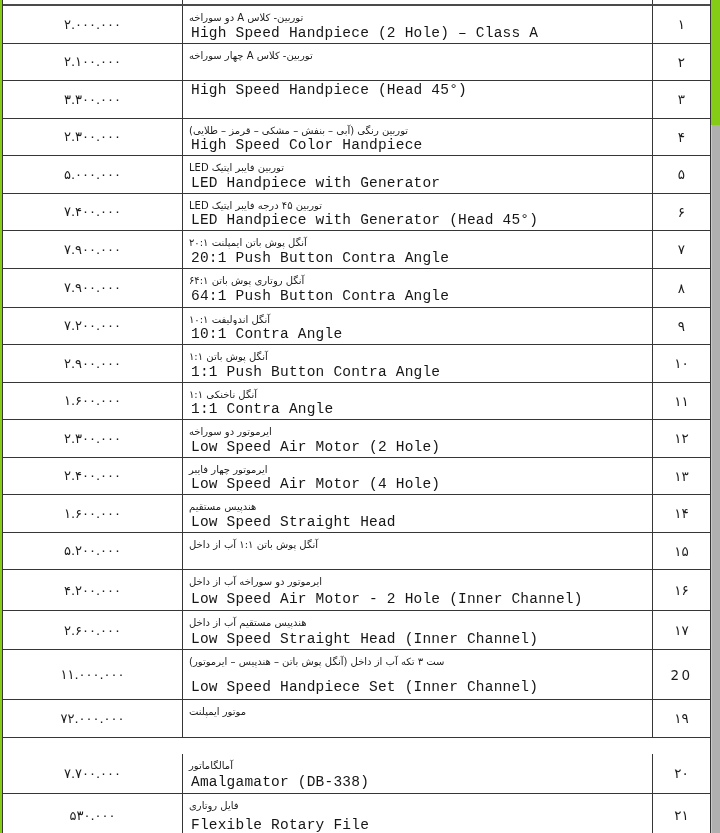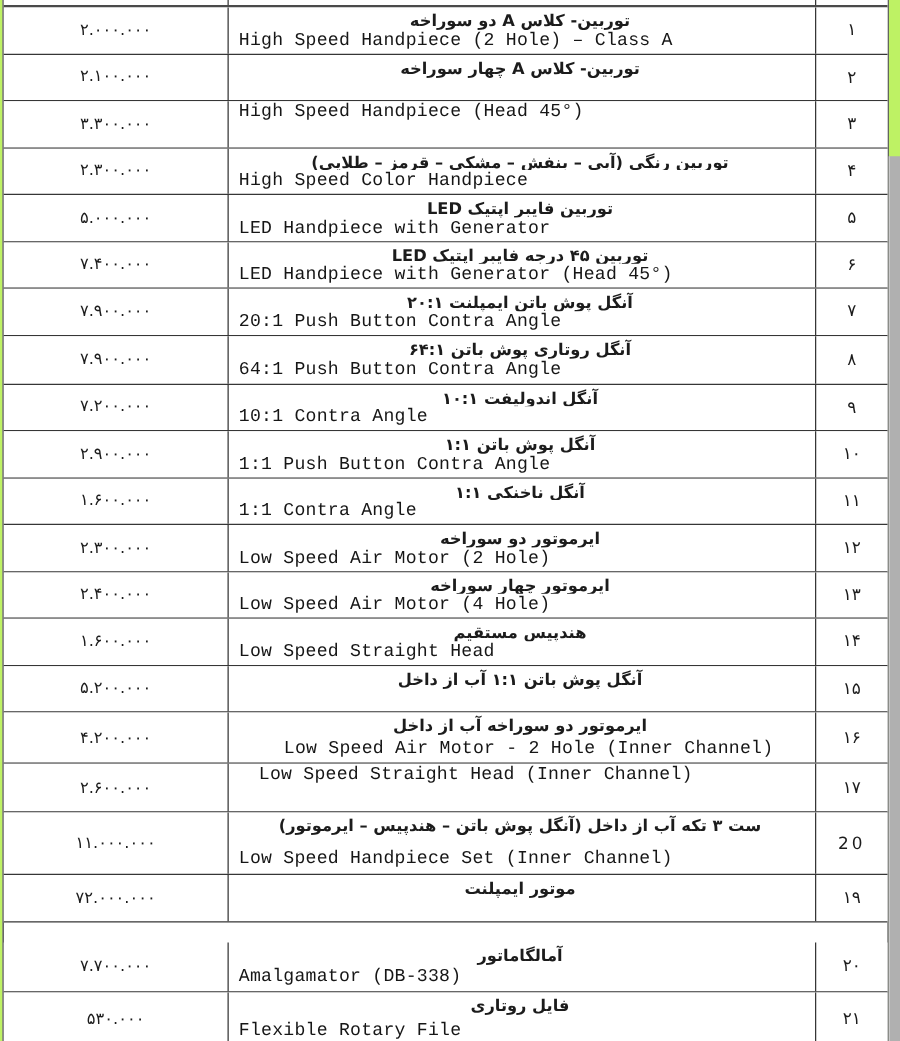--- a/index.html
+++ b/index.html
@@ -1,19 +1,19 @@
 <!DOCTYPE html>
 <html lang="fa"><head>
 <meta charset="utf-8">
 <style>
   * { margin:0; padding:0; box-sizing:border-box; }
   html,body { width:720px; height:833px; overflow:hidden; background:#ffffff; }
   body { font-family:"DejaVu Sans", sans-serif; color:#1a1a1a; position:relative; }
 
-  .page { position:absolute; inset:0; background:#bef264; }
+  .page { position:absolute; inset:0; background:#84cc16; }
 
   .price-table {
     position:absolute; left:2px; top:0; width:709px;
     border-left:1.5px solid #363636; border-right:1.5px solid #363636;
     background:#ffffff;
   }
 
   .t-row { display:flex; border-bottom:1.5px solid #363636; background:#fff; }
 
   
@@ -27,39 +27,39 @@
   .cell-no {
     width:58px; flex:0 0 58px; border-left:1.5px solid #363636;
     display:flex; align-items:center; justify-content:center;
   }
 
   .price {
     font-size:13px; letter-spacing:1.5px; direction:ltr; white-space:nowrap;
     font-family:"DejaVu Sans", sans-serif; color:#1c1c1c;
   }
   .fa {
-    direction:rtl; text-align:center; padding:3px 9px 0 6px;
-    font-size:13px; line-height:17px; white-space:nowrap; overflow:hidden;
-    font-family:"DejaVu Sans", sans-serif; color:#1c1c1c;font-weight:bold;
+    direction:rtl; text-align:left; padding:3px 9px 0 6px;
+    font-size:10px; line-height:17px; white-space:nowrap; overflow:hidden;
+    font-family:"DejaVu Sans", sans-serif; color:#1c1c1c;
   }
   .en {
     direction:ltr; text-align:left; padding:0 6px 3px 8px;
     font-size:14.5px; line-height:18px; white-space:nowrap; overflow:hidden;
     font-family:Liberation Mono, monospace; color:#161616; letter-spacing:0.2px;
   }
   .no {
     font-size:13.5px; letter-spacing:2.5px; direction:ltr;
     font-family:"DejaVu Sans", sans-serif; color:#1c1c1c;
   }
 
   
   .rows .t-row { height:37.5px; }
   .rows .t-row:nth-child(8)  { height:39px; }
-  .rows .t-row:nth-child(16) { height:41px;gap:36px; }
-  .rows .t-row:nth-child(17) { height:39px;gap:16px; }
+  .rows .t-row:nth-child(16) { height:41px; }
+  .rows .t-row:nth-child(17) { height:39px; }
   .rows .t-row:nth-child(18) { height:50px; }
   .rows .t-row:nth-child(20) { height:40px;margin-top:16px; }
   .rows .t-row:nth-child(21) { height:44px; }
 
   .scrollbar-thumb {
     position:absolute; left:711px; top:125px; width:9px; height:708px;
     background:#b0b0b0; border-left:1px solid #c9c9c9;
   }
 </style>
 </head>
@@ -216,21 +216,21 @@
     </div>
     <div class="cell-no">
       <span class="no">۱۲</span>
     </div>
   </div>
         <div class="t-row">
     <div class="cell-price">
       <span class="price">۲.۴۰۰.۰۰۰</span>
     </div>
     <div class="cell-product">
-      <span class="fa">ایرموتور چهار سوراخه</span>
+      <span class="fa">ایرموتور چهار فایبر</span>
       <span class="en">Low Speed Air Motor (4 Hole)</span>
     </div>
     <div class="cell-no">
       <span class="no">۱۳</span>
     </div>
   </div>
         <div class="t-row">
     <div class="cell-price">
       <span class="price">۱.۶۰۰.۰۰۰</span>
     </div>
@@ -263,20 +263,21 @@
     </div>
     <div class="cell-no">
       <span class="no">۱۶</span>
     </div>
   </div>
         <div class="t-row">
     <div class="cell-price">
       <span class="price">۲.۶۰۰.۰۰۰</span>
     </div>
     <div class="cell-product">
+      <span class="fa">هندپیس مستقیم آب از داخل</span>
       <span class="en">Low Speed Straight Head (Inner Channel)</span>
     </div>
     <div class="cell-no">
       <span class="no">۱۷</span>
     </div>
   </div>
         <div class="t-row">
     <div class="cell-price">
       <span class="price">۱۱.۰۰۰.۰۰۰</span>
     </div>

